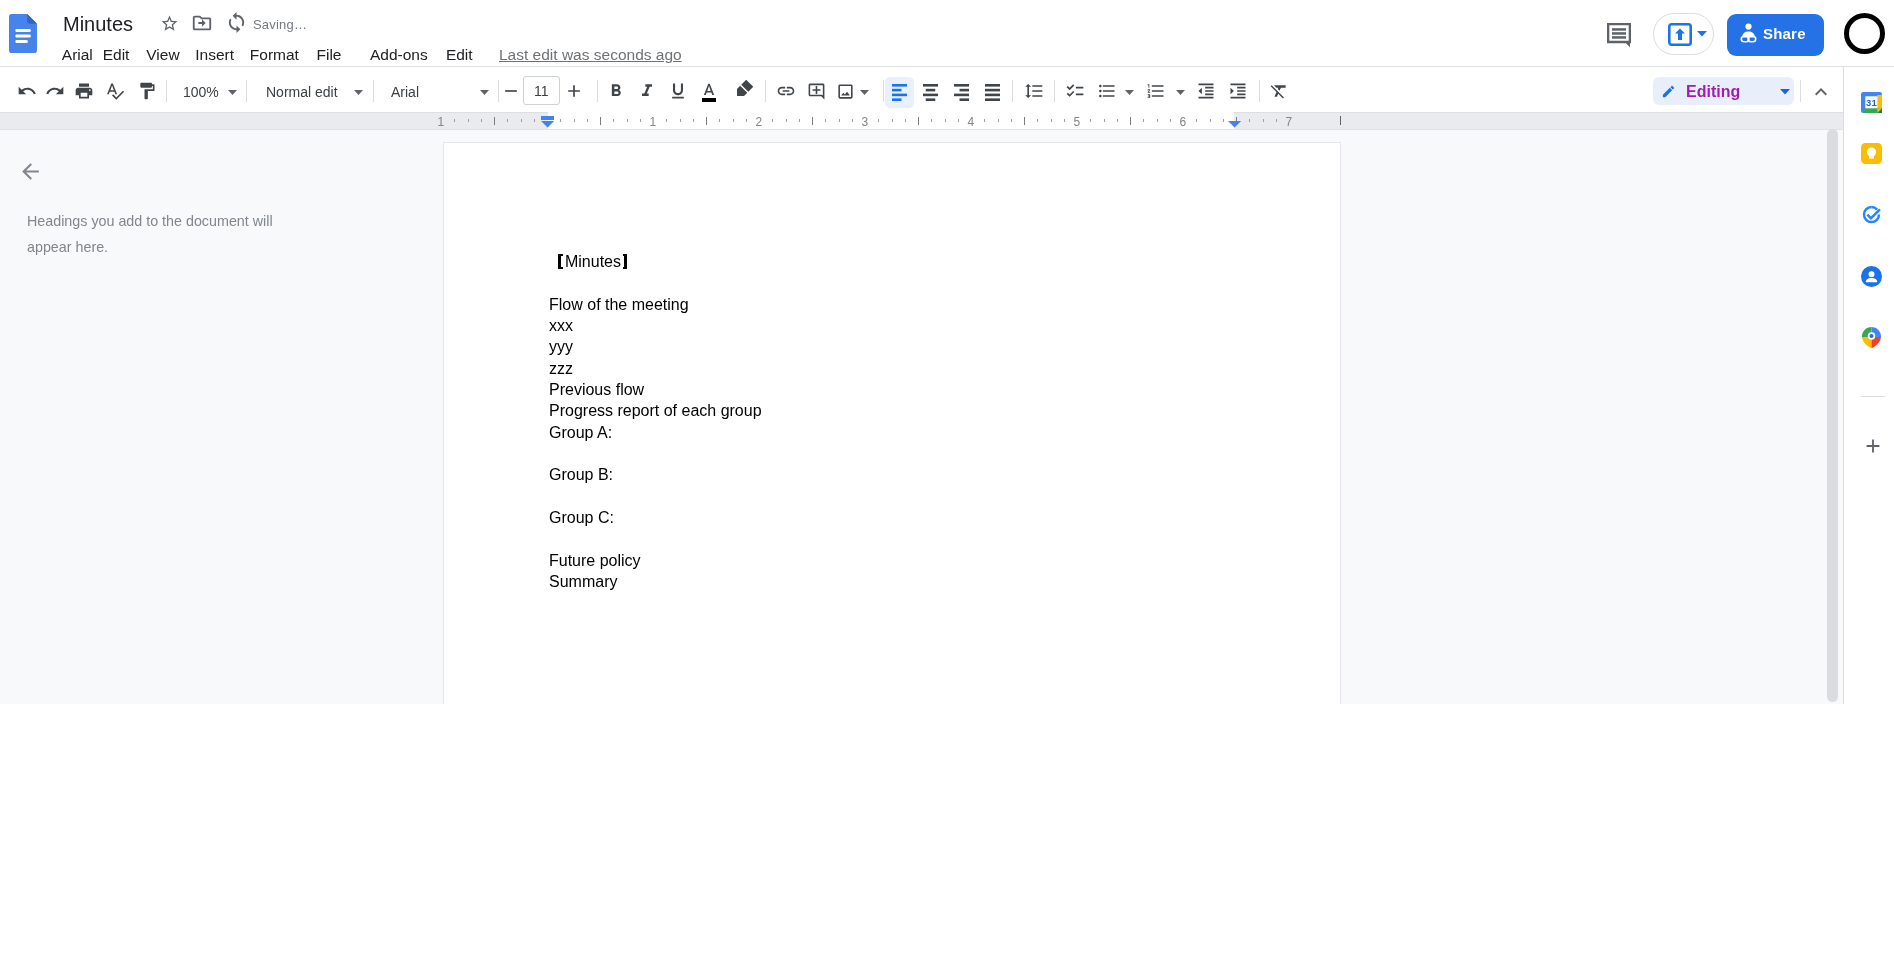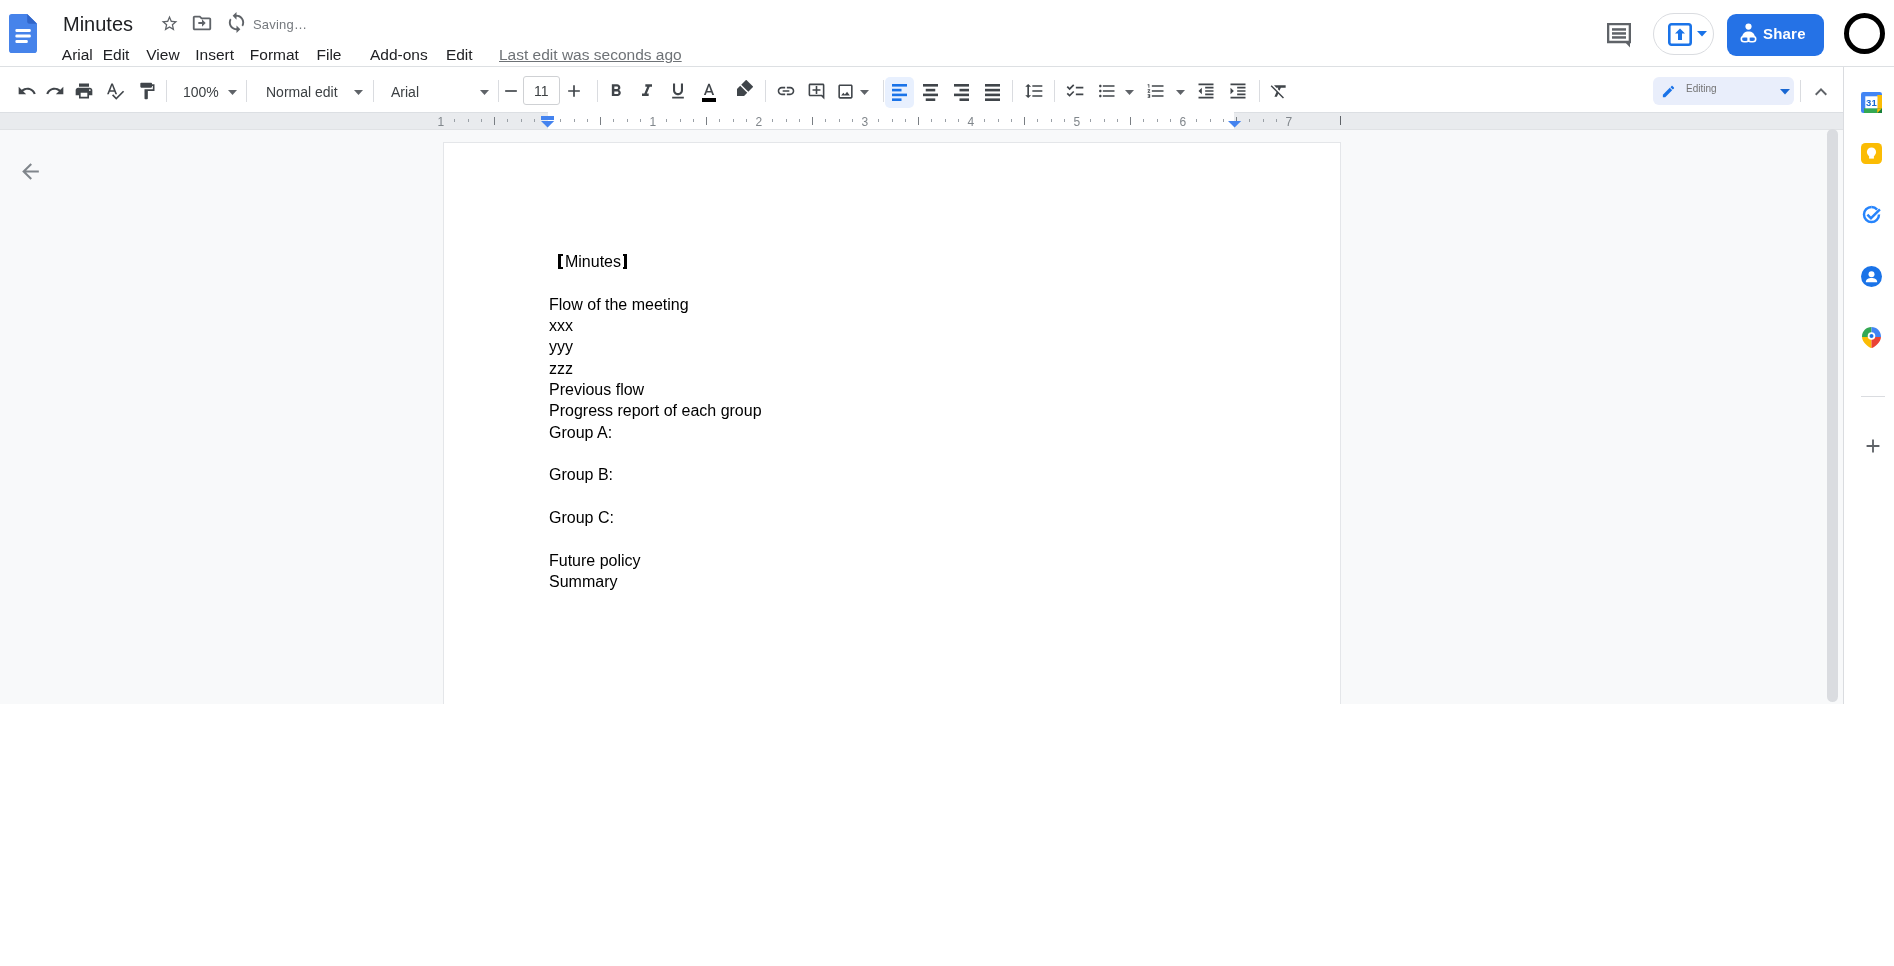--- a/index.html
+++ b/index.html
@@ -21,21 +21,21 @@
 
 #avatar { left:1844px; top:13px; width:41px; height:41px; border:5px solid #000; border-radius:50%; background:#fff; }
 
 .tbtxt { font-size:14px; color:#3c4043; }
 .tbdiv { top:80px; width:1px; height:22px; background:#dadce0; }
 #fontsizebox { left:523px; top:76px; width:37px; height:29px; border:1px solid #cfd1d4; border-radius:3px; }
 #fontsizebox span { position:absolute; left:10px; top:6px; font-size:14px; color:#3c4043; }
 #alignleft-bg { left:885px; top:77px; width:29px; height:31px; background:#e8f0fe; border-radius:5px; }
 
 #editing { left:1653px; top:77px; width:141px; height:28px; background:#e9eefb; border-radius:6px; }
-#editing span { position:absolute; left:33px; top:6px; font-size:10px; color:#737373; }
+#editing span { position:absolute; left:33px; top:6px; font-size:16px; color:#a21caf;font-weight:bold; }
 #tb-div-r { left:1800px; top:80px; width:1px; height:22px; background:#dadce0; }
 
 #ruler { left:0; top:111.5px; width:1843px; height:17.5px; background:#e9ebee; border-top:1px solid #dcdfe3; }
 #ruler-white { left:548px; top:112px; width:686px; height:17px; background:#fff; }
 #ruler-bottom { left:0; top:129px; width:1843px; height:1px; background:#e0e2e5; }
 .tick { position:absolute; background:#9aa0a6; }
 .ruler-num { position:absolute; top:114.5px; font-size:12px; color:#80868b; }
 
 #content { left:0; top:130px; width:1843px; height:836px; background:#f8f9fa; }
 #page { left:443px; top:142px; width:898px; height:824px; background:#fff; border:1px solid #e4e6e9; border-bottom:none; }
@@ -155,20 +155,21 @@
       <svg class="abs" style="left:540.8px;top:121px" width="14" height="7">
         <path d="M0 0 L13.2 0 L6.6 6.4 Z" fill="#4483ef"></path>
       </svg>
       <svg class="abs" style="left:1227.5px;top:121px" width="14" height="7">
         <path d="M0 0 L13.2 0 L6.6 6.4 Z" fill="#4483ef"></path>
       </svg>
     </div>
 
   <div class="abs" id="content"></div>
   <div class="abs" id="page"></div>
+  <div class="abs" id="panel-text">Headings you add to the document will<br>appear here.</div>
   <div class="abs" id="doctext"><div><span class="lb"></span>Minutes<span class="rb"></span></div><div>&nbsp;</div><div>Flow of the meeting</div><div>xxx</div><div>yyy</div><div>zzz</div><div>Previous flow</div><div>Progress report of each group</div><div>Group A:</div><div>&nbsp;</div><div>Group B:</div><div>&nbsp;</div><div>Group C:</div><div>&nbsp;</div><div>Future policy</div><div>Summary</div></div>
   <div class="abs" id="scrollthumb"></div>
 
   <div class="abs" id="sidebar"></div>
   <div class="abs" id="sidebar-top"></div>
   <div class="abs" id="side-div"></div>
   <div class="abs" id="explore"></div>
   <svg class="abs" style="left:9px;top:14px" width="28" height="39" viewBox="0 0 28 39">
 <path d="M2.8 0 H18.2 L28 9.8 V36.2 A2.8 2.8 0 0 1 25.2 39 H2.8 A2.8 2.8 0 0 1 0 36.2 V2.8 A2.8 2.8 0 0 1 2.8 0 Z" fill="#4683ea"></path>
 <path d="M18.2 0 L28 9.8 H20.7 A2.5 2.5 0 0 1 18.2 7.3 Z" fill="#3065c9"></path>

